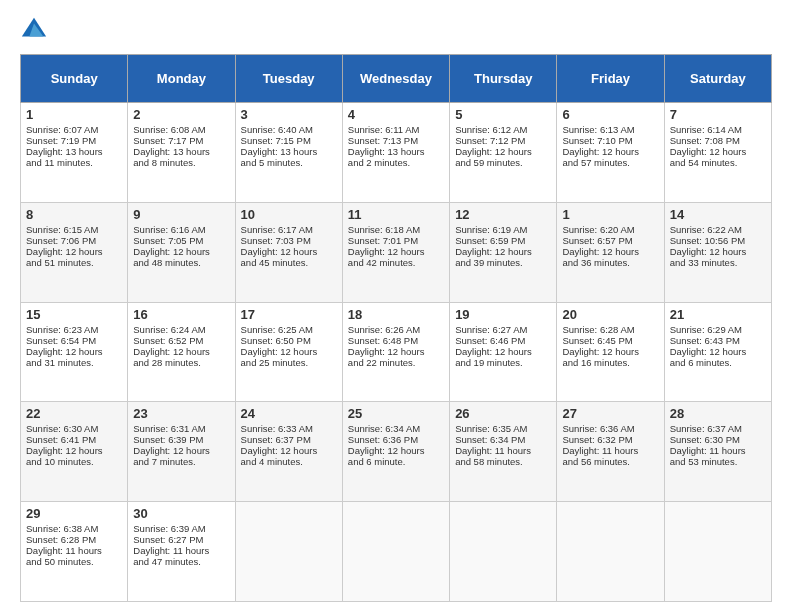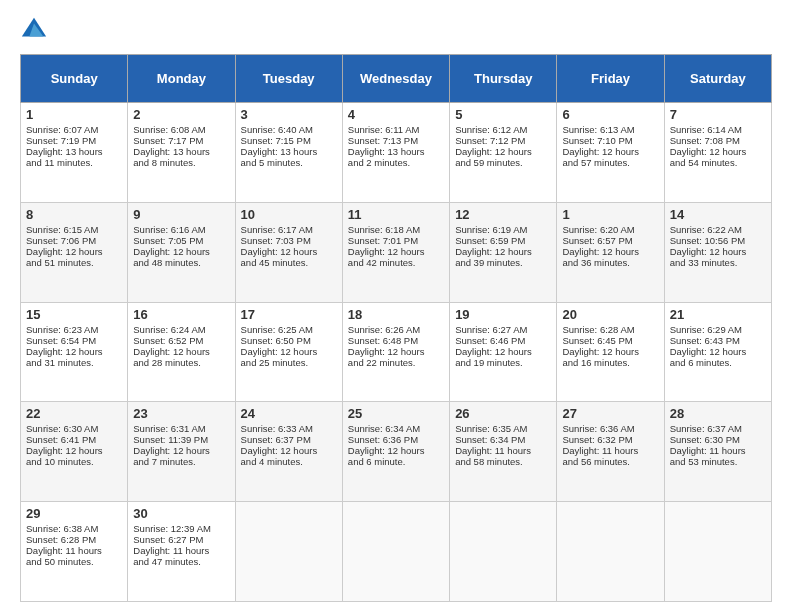--- a/index.html
+++ b/index.html
@@ -281,21 +281,21 @@
           <td>
             <span class="day-num">22</span>
             <div>Sunrise: 6:30 AM</div>
             <div>Sunset: 6:41 PM</div>
             <div>Daylight: 12 hours</div>
             <div>and 10 minutes.</div>
           </td>
           <td>
             <span class="day-num">23</span>
             <div>Sunrise: 6:31 AM</div>
-            <div>Sunset: 11:39 PM</div>
+            <div>Sunset: 6:39 PM</div>
             <div>Daylight: 12 hours</div>
             <div>and 7 minutes.</div>
           </td>
           <td>
             <span class="day-num">24</span>
             <div>Sunrise: 6:33 AM</div>
             <div>Sunset: 6:37 PM</div>
             <div>Daylight: 12 hours</div>
             <div>and 4 minutes.</div>
           </td>
@@ -331,21 +331,21 @@
         <tr>
           <td>
             <span class="day-num">29</span>
             <div>Sunrise: 6:38 AM</div>
             <div>Sunset: 6:28 PM</div>
             <div>Daylight: 11 hours</div>
             <div>and 50 minutes.</div>
           </td>
           <td>
             <span class="day-num">30</span>
-            <div>Sunrise: 12:39 AM</div>
+            <div>Sunrise: 6:39 AM</div>
             <div>Sunset: 6:27 PM</div>
             <div>Daylight: 11 hours</div>
             <div>and 47 minutes.</div>
           </td>
           <td class="empty-cell"></td>
           <td class="empty-cell"></td>
           <td class="empty-cell"></td>
           <td class="empty-cell"></td>
           <td class="empty-cell"></td>
         </tr>

